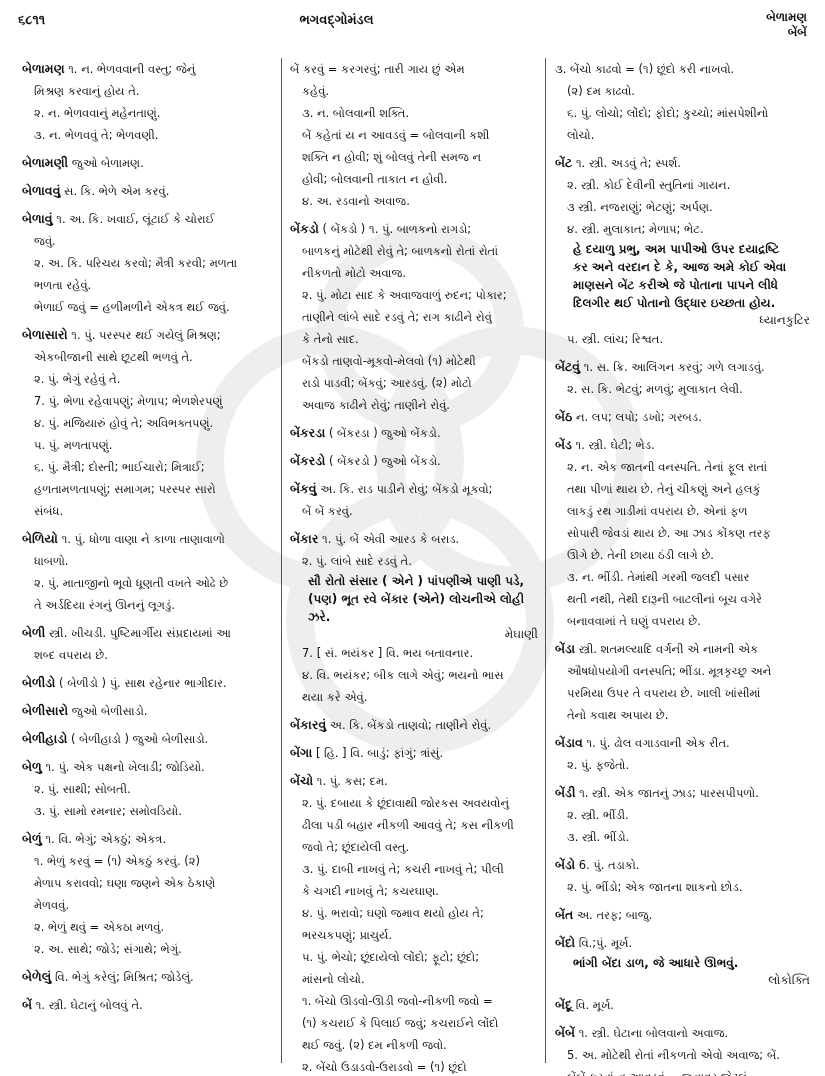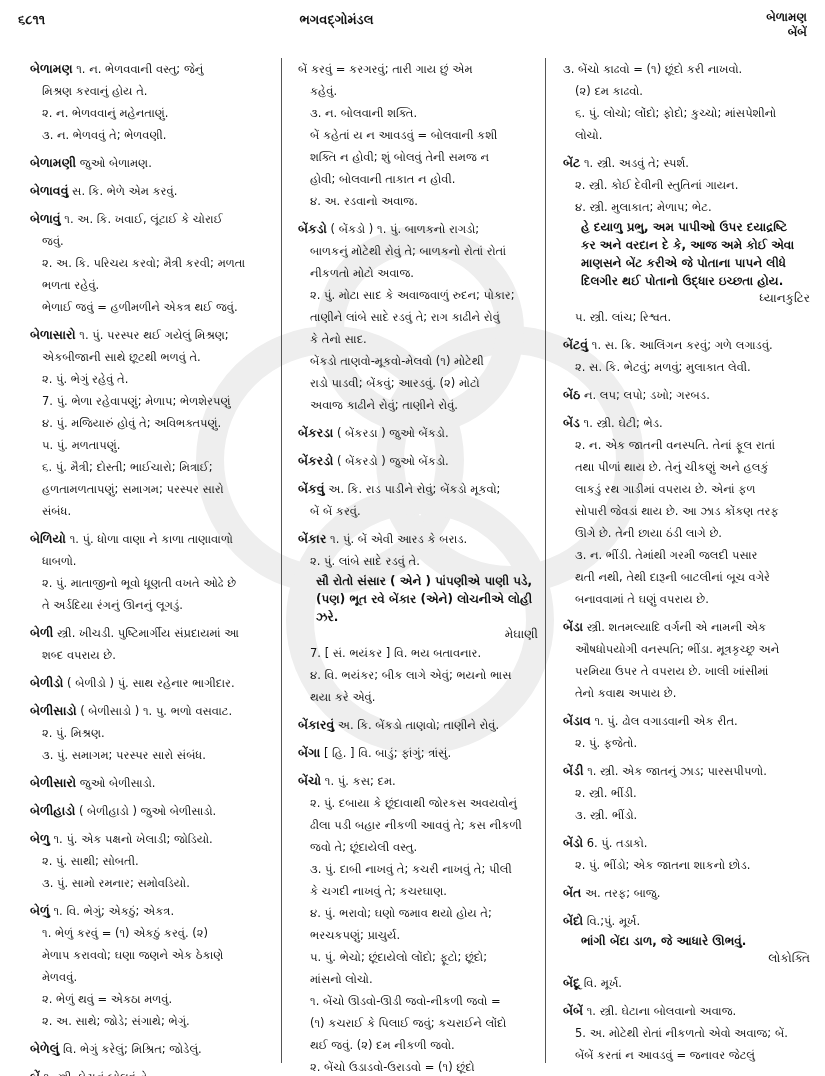--- a/index.html
+++ b/index.html
@@ -10,21 +10,21 @@
   .pageno{position:absolute;left:18px;top:12px;font-size:13px;font-weight:bold;}
   .running{position:absolute;left:0;width:673px;top:12px;text-align:center;font-size:13px;font-weight:bold;}
   .guide{position:absolute;right:18px;top:10px;text-align:right;font-size:12px;font-weight:bold;line-height:15px;}
   .col{position:absolute;top:58px;font-size:11.5px;line-height:22px;}
   .c1{left:22px;width:252px;}
   .c2{left:290px;width:248px;}
   .c3{left:555px;width:255px;}
   .rule{position:absolute;top:58px;width:1px;height:1005px;background:#555;}
   .r1{left:281px;}
   .r2{left:545px;}
-  .entry{margin:0 0 6px 8px;text-indent:0;}
+  .entry{margin:0 0 6px 0;text-indent:0;}
   .entry .line{display:block;}
   .hw{font-weight:bold;font-size:12.5px;}
   .sub{padding-left:12px;}
   .quote{padding-left:18px;font-size:12px;line-height:18px;font-weight:bold;}
   .src{text-align:right;font-size:12px;line-height:16px;}
 </style>
 </head>
 <body>
 
 <svg class="watermark" viewBox="0 0 540 640">
@@ -84,25 +84,20 @@
       <span class="line sub"><span>ધાબળો.</span></span>
       <span class="line sub"><span>૨. પું. માતાજીનો ભૂવો ધૂણતી વખતે ઓઢે છે</span></span>
       <span class="line sub"><span>તે અર્ડદિયા રંગનું ઊનનું લૂગડું.</span></span>
     </div>
     <div class="entry">
       <span class="line"><span class="hw">બેળી</span> <span>સ્ત્રી. ખીચડી. પુષ્ટિમાર્ગીય સંપ્રદાયમાં આ</span></span>
       <span class="line sub"><span>શબ્દ વપરાય છે.</span></span>
     </div>
     <div class="entry">
       <span class="line"><span class="hw">બેળીડો</span> <span>( બેળીડો ) પું. સાથ રહેનાર ભાગીદાર.</span></span>
-    </div>
-    <div class="entry">
-      <span class="line"><span class="hw">બેળીસાડો</span> <span>( બેળીસાડો ) ૧. પુ. ભળો વસવાટ.</span></span>
-      <span class="line sub"><span>૨. પું. મિશ્રણ.</span></span>
-      <span class="line sub"><span>૩. પું. સમાગમ; પરસ્પર સારો સંબંધ.</span></span>
     </div>
     <div class="entry">
       <span class="line"><span class="hw">બેળીસારો</span> <span>જુઓ બેળીસાડો.</span></span>
     </div>
     <div class="entry">
       <span class="line"><span class="hw">બેળીહાડો</span> <span>( બેળીહાડો ) જુઓ બેળીસાડો.</span></span>
     </div>
     <div class="entry">
       <span class="line"><span class="hw">બેળુ</span> <span>૧. પું. એક પક્ષનો ખેલાડી; જોડિયો.</span></span>
       <span class="line sub"><span>૨. પું. સાથી; સોબતી.</span></span>
@@ -191,20 +186,21 @@
 <div class="col c3">
     <div class="entry">
       <span class="line"><span>૩. બેંચો કાઢવો = (૧) છૂંદો કરી નાખવો.</span></span>
       <span class="line sub"><span>(૨) દમ કાઢવો.</span></span>
       <span class="line sub"><span>૬. પું. લોચો; લોંદો; ફોદો; કુચ્ચો; માંસપેશીનો</span></span>
       <span class="line sub"><span>લોચો.</span></span>
     </div>
     <div class="entry">
       <span class="line"><span class="hw">બેંટ</span> <span>૧. સ્ત્રી. અડવું તે; સ્પર્શ.</span></span>
       <span class="line sub"><span>૨. સ્ત્રી. કોઈ દેવીની સ્તુતિનાં ગાયન.</span></span>
+      <span class="line sub"><span>૩ સ્ત્રી. નજરાણું; ભેટણું; અર્પણ.</span></span>
       <span class="line sub"><span>૪. સ્ત્રી. મુલાકાત; મેળાપ; ભેટ.</span></span>
       <span class="line quote">હે દયાળુ પ્રભુ, અમ પાપીઓ ઉપર દયાદ્રષ્ટિ</span>
       <span class="line quote">કર અને વરદાન દે કે, આજ અમે કોઈ એવા</span>
       <span class="line quote">માણસને બેંટ કરીએ જે પોતાના પાપને લીધે</span>
       <span class="line quote">દિલગીર થઈ પોતાનો ઉદ્ધાર ઇચ્છતા હોય.</span>
       <span class="line src">ધ્યાનકુટિર</span>
       <span class="line sub">૫. સ્ત્રી. લાંચ; રિશ્વત.</span>
     </div>
     <div class="entry">
       <span class="line"><span class="hw">બેંટવું</span> <span>૧. સ. ક્રિ. આલિંગન કરવું; ગળે લગાડવું.</span></span>

